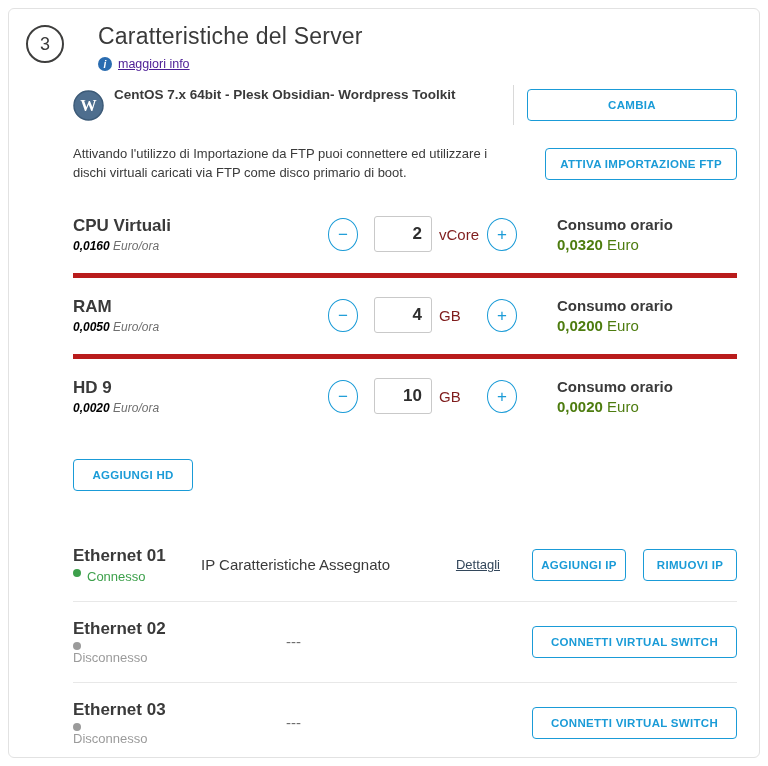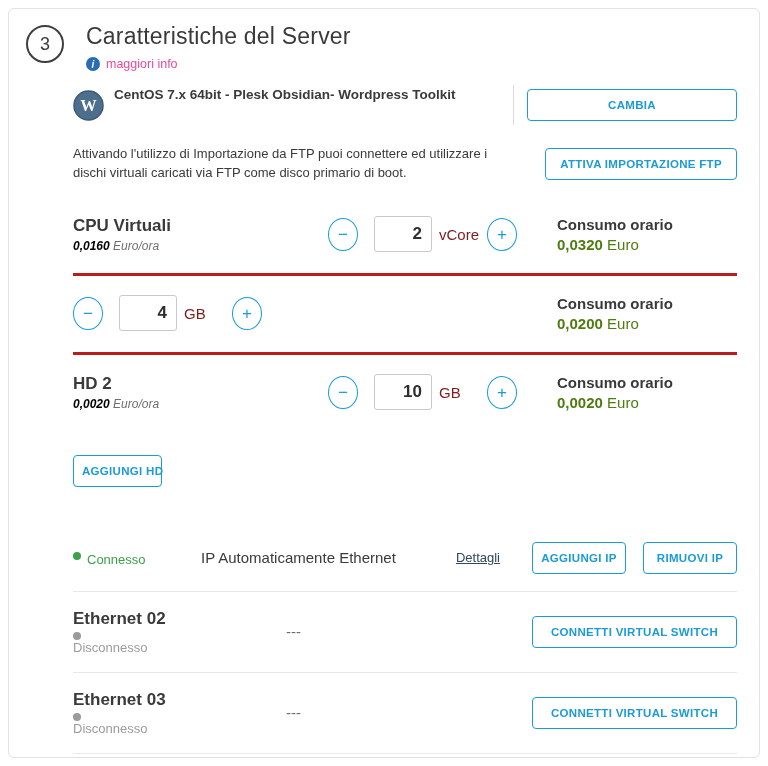--- a/index.html
+++ b/index.html
@@ -9,29 +9,29 @@
     border: 1px solid #e2e2e2; border-radius: 6px; background: #fff;
     padding: 14px 20px 10px 17px; overflow: hidden;
   }
   
   .header { display: flex; align-items: flex-start; }
   .step-circle {
     width: 38px; height: 38px; border: 2px solid #3e3e3d; border-radius: 50%;
     display: flex; align-items: center; justify-content: center;
     font-size: 18px; color: #3a3a3a; flex: 0 0 38px; margin-top: 2px;
   }
-  .header-text { margin-left: 22px; }
+  .header-text { margin-left: 34px; }
   .title { font-size: 23px; font-weight: 400; color: #3a3a3a; letter-spacing: .2px; }
   .info-row { display: flex; align-items: center; margin-top: 7px; }
   .info-icon {
     width: 14px; height: 14px; border-radius: 50%; background: #2a6cb0; color: #fff;
     font-size: 10px; font-weight: 700; font-style: italic;
     display: inline-flex; align-items: center; justify-content: center; margin-right: 6px;
   }
-  .info-link { font-size: 12.5px; color: #ec4899; cursor: pointer; }
+  .info-link { font-size: 12.5px; color: #4c1d95; text-decoration: underline; cursor: pointer; }
   
   .content { margin-left: 47px; margin-right: 2px; }
   
   .os-row { display: flex; align-items: center; margin-top: 14px; }
   .wp-icon { flex: 0 0 31px; height: 31px; margin-right: 10px; }
   .os-name { font-size: 13.5px; font-weight: 700; color: #3a3a3a; align-self: flex-start; margin-top: 2px; }
   .os-right { margin-left: auto; display: flex; align-items: center; }
   .v-divider { width: 1px; height: 40px; background: #d9d9d9; margin-right: 13px; }
   .btn {
     background: #fff; border: 1px solid #1a9bd7; color: #1a9bd7; border-radius: 4px;
@@ -43,21 +43,21 @@
   .tpl-row { display: flex; align-items: center; margin-top: 24px; }
   .tpl-text { font-size: 13px; font-style: italic; color: #8a8a8a; margin-right: 12px; white-space: nowrap; }
   .tpl-line { flex: 1; height: 1px; background: #dadada; }
   
   .ftp-row { display: flex; align-items: center; margin-top: 20px; }
   .ftp-text { flex: 1; font-size: 13px; line-height: 1.45; color: #3a3a3a; padding-right: 55px; }
   .btn-ftp { flex: 0 0 192px; }
   
   .resources { margin-top: 14px; }
   .res-row { display: flex; align-items: center; padding: 19px 0 20px; }
-  .res-row:not(:last-child) { border-bottom: 3px solid #b91c1c; }
+  .res-row:not(:last-child) { border-bottom: 5px solid #b91c1c; }
   .res-info { flex: 0 0 255px; }
   .res-name { font-size: 17px; font-weight: 700; color: #3a3a3a; }
   .res-rate { font-size: 12px; font-style: italic; color: #6e6e6e; margin-top: 3px; }
   .res-rate b { font-weight: 700; color: #000000; }
   .stepper { flex: 0 0 190px; display: flex; align-items: center; }
   .step-btn {
     width: 30px; height: 33px; border-radius: 50%; border: 1.5px solid #1a9bd7;
     background: #fff; color: #1a9bd7; font-size: 17px; line-height: 1;
     display: flex; align-items: center; justify-content: center; cursor: pointer; flex: 0 0 30px;
     font-family: "Liberation Sans", sans-serif;
@@ -67,21 +67,21 @@
     text-align: right; padding-right: 9px; font-size: 17px; font-weight: 700; color: #2e2e2e;
     margin-left: 16px; font-family: "Liberation Sans", sans-serif;
   }
   .step-unit { font-size: 15px; color: #7f1d1d; margin: 0 8px 0 7px; min-width: 40px; }
   .consumption { margin-left: auto; width: 180px; }
   .cons-label { font-size: 15px; font-weight: 700; color: #3a3a3a; }
   .cons-value { font-size: 15px; color: #4d7c0f; margin-top: 3px; }
   .cons-value b { font-weight: 700; }
   
   .add-hd-wrap { margin: 24px 0 38px; }
-  .btn-add-hd { width: 89px; }
+  .btn-add-hd { width: 120px; }
   
   .eth-row { display: flex; align-items: center; padding: 17px 0; border-bottom: 1px solid #e8e8e8; }
   .eth-info { flex: 0 0 128px; }
   .eth-name { font-size: 17px; font-weight: 700; color: #3a3a3a; }
   .eth-status { display: flex; align-items: flex-start; font-size: 13px; margin-top: 3px; }
   .dot { width: 8px; height: 8px; border-radius: 50%; margin-right: 6px; }
   .eth-status.connected { color: #3da04b; }
   .eth-status.connected .dot { background: #3da04b; }
   .eth-status.disconnected { color: #9b9b9b; flex-direction: column; }
   .eth-status.disconnected .dot { background: #9b9b9b; }
@@ -141,35 +141,39 @@
           <span class="step-unit">vCore</span>
           <button class="step-btn">+</button>
         </div>
         <div class="consumption">
           <div class="cons-label">Consumo orario</div>
           <div class="cons-value"><b>0,0320</b> <span>Euro</span></div>
         </div>
       </div>
 
       <div class="res-row">
+        <div class="res-info">
+          <div class="res-name">RAM</div>
+          <div class="res-rate"><b>0,0050</b> <span>Euro/ora</span></div>
+        </div>
         <div class="stepper">
           <button class="step-btn">−</button>
           <input class="step-input" value="4" style="">
           <span class="step-unit">GB</span>
           <button class="step-btn">+</button>
         </div>
         <div class="consumption">
           <div class="cons-label">Consumo orario</div>
           <div class="cons-value"><b>0,0200</b> <span>Euro</span></div>
         </div>
       </div>
 
       <div class="res-row">
         <div class="res-info">
-          <div class="res-name">HD 2</div>
+          <div class="res-name">HD 9</div>
           <div class="res-rate"><b>0,0020</b> <span>Euro/ora</span></div>
         </div>
         <div class="stepper">
           <button class="step-btn">−</button>
           <input class="step-input" value="10" style="">
           <span class="step-unit">GB</span>
           <button class="step-btn">+</button>
         </div>
         <div class="consumption">
           <div class="cons-label">Consumo orario</div>
@@ -180,26 +184,27 @@
     </div>
 
     <div class="add-hd-wrap">
       <button class="btn btn-add-hd">AGGIUNGI HD</button>
     </div>
 
     <div class="ethernet-list">
 
       <div class="eth-row">
         <div class="eth-info">
+          <div class="eth-name">Ethernet 01</div>
           <div class="eth-status connected">
             <span class="dot"></span>
             <span>Connesso</span>
           </div>
         </div>
-        <div class="eth-ip">IP Automaticamente Ethernet</div>
+        <div class="eth-ip">IP Caratteristiche Assegnato</div>
         <a class="eth-link">Dettagli</a>
         <div class="eth-buttons">
           <button class="btn">AGGIUNGI IP</button>
           <button class="btn">RIMUOVI IP</button>
         </div>
       </div>
 
       <div class="eth-row">
         <div class="eth-info">
           <div class="eth-name">Ethernet 02</div>

